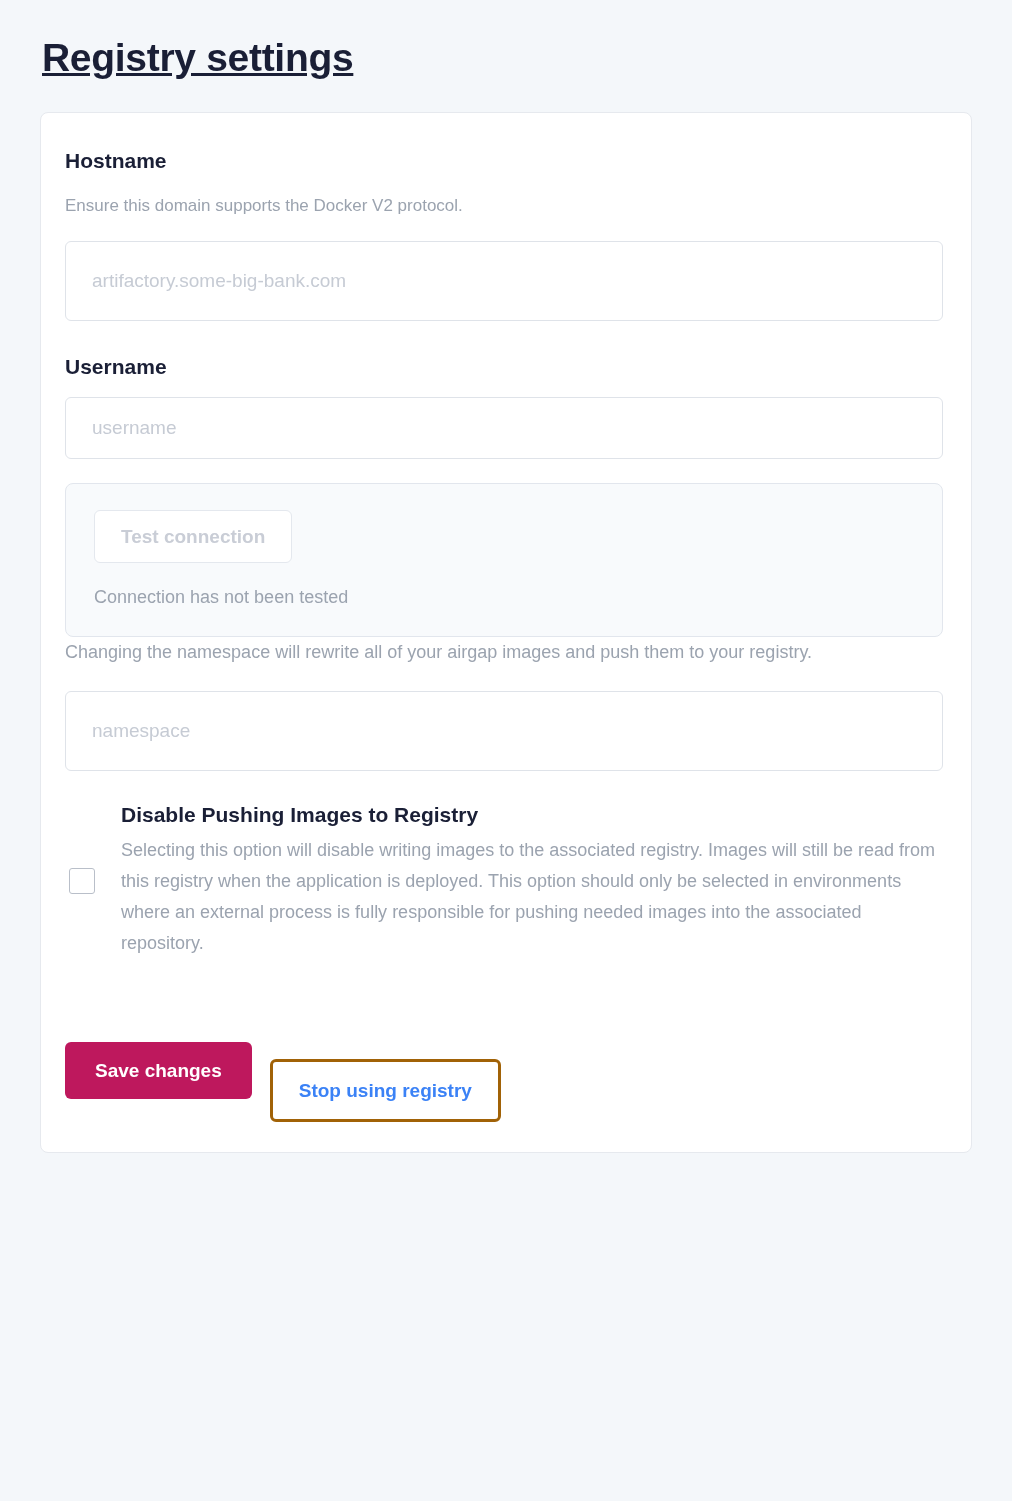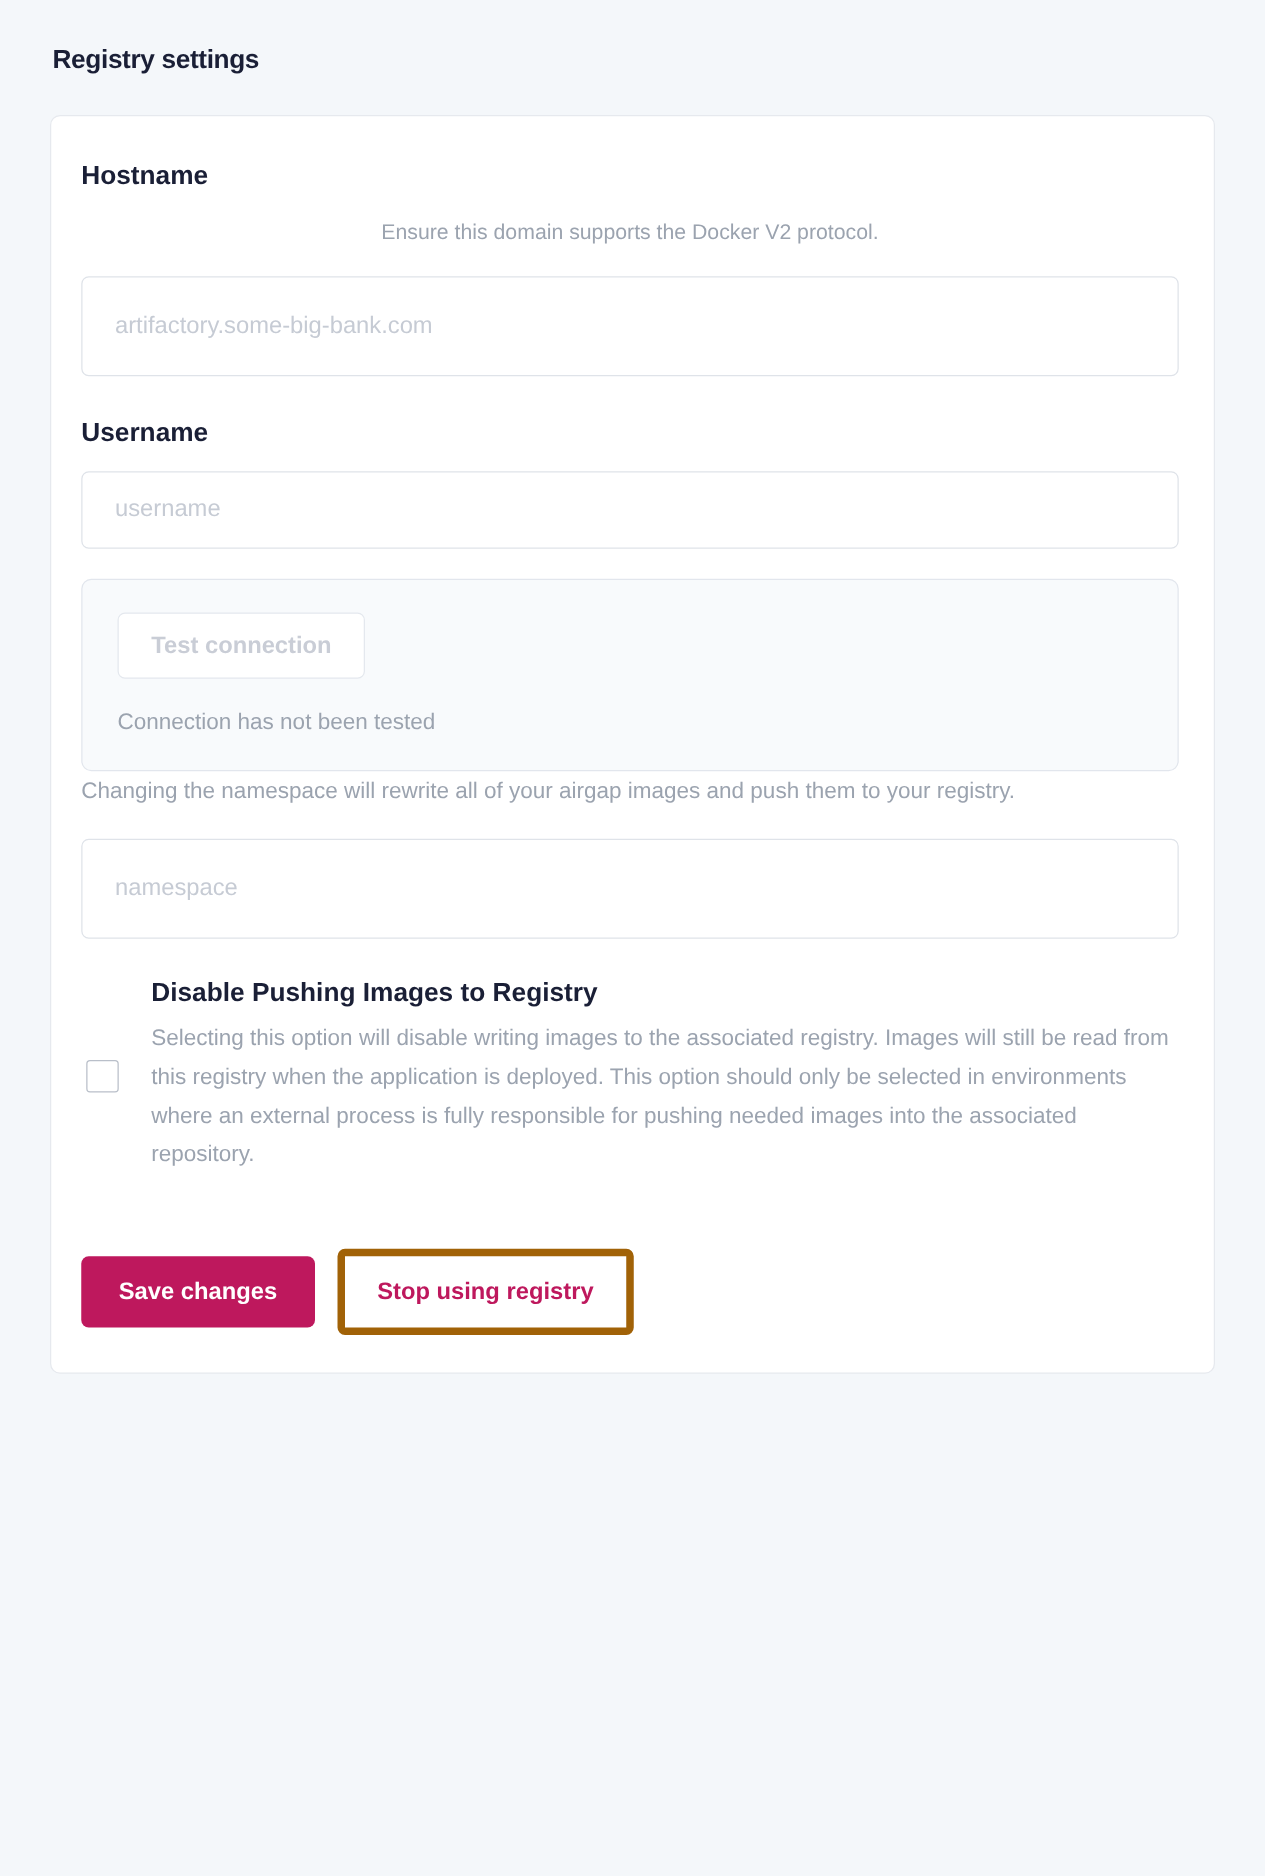--- a/index.html
+++ b/index.html
@@ -12,45 +12,45 @@
     font-family: "Liberation Sans", sans-serif;
     -webkit-font-smoothing: antialiased;
   }
   .page {
     width: 1012px;
     min-height: 1501px;
     background: #f4f7fa;
     padding: 36px 40px 0 40px;
   }
   .page-title {
-    font-size: 21px;
+    font-size: 39px;
     font-weight: bold;
     color: #1a1f36;
     letter-spacing: -0.3px;
     margin: 0 0 32px 2px;
+    text-decoration: underline;
   }
   .card {
     background: #ffffff;
     border: 1px solid #e6e9ee;
     border-radius: 8px;
     padding: 36px 28px 30px 24px;
   }
   .section-title {
     font-size: 21px;
     font-weight: bold;
     color: #1a1f36;
     margin: 0 0 20px 0;
   }
   .help-text {
     font-size: 17px;
     color: #9ba3af;
     line-height: 1.55;
     margin: 0 0 22px 0;
     font-weight: normal;
-    text-align: center;
   }
   .input {
     display: block;
     width: 100%;
     height: 80px;
     border: 1px solid #dfe3e9;
     border-radius: 6px;
     padding: 0 26px;
     font-size: 19px;
     color: #4a5061;
@@ -147,29 +147,30 @@
     border-radius: 6px;
     font-size: 19px;
     font-weight: bold;
     padding: 19px 30px;
     font-family: "Liberation Sans", sans-serif;
     cursor: pointer;
     line-height: 1;
   }
   .btn-ghost {
     background: #ffffff;
-    border: 6px solid #a16207;
-    border-radius: 6px;
-    color: #be185d;
+    border: 3px solid #a16207;
+    border-radius: 6px;
+    color: #3b82f6;
     font-size: 19px;
     font-weight: bold;
     padding: 19px 26px;
     font-family: "Liberation Sans", sans-serif;
     cursor: pointer;
     line-height: 1;
+    margin-top: 40px;
   }
 </style>
 </head>
 <body>
 
 <div class="page">
 
   <h1 class="page-title">Registry settings</h1>
 
   <div class="card">

